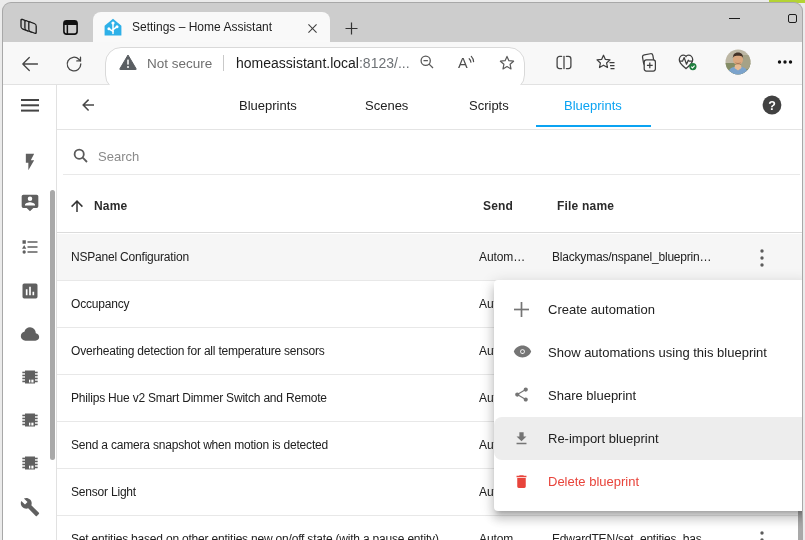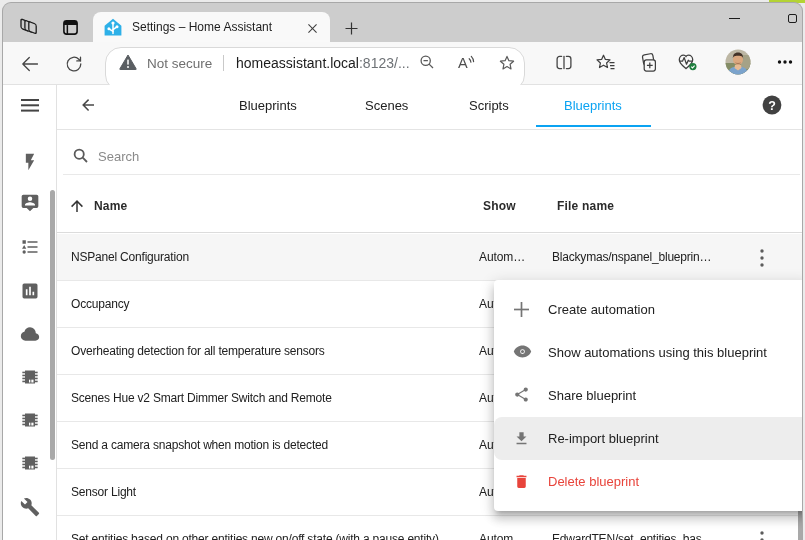--- a/index.html
+++ b/index.html
@@ -241,21 +241,21 @@
         <line x1="9.7" y1="9.7" x2="14" y2="14"></line>
     </svg>
     <span class="abs" style="left:95px; top:64px; font-size:13px; color:#8a8a8a;">Search</span>
     <div id="searchline" class="abs"></div>
 
     <div id="headrow" class="abs"></div>
     <svg class="abs" style="left:65px; top:112px;" width="18" height="18" viewBox="0 0 24 24" fill="#333">
         <path d="M13,20H11V8L5.5,13.5L4.08,12.08L12,4.16L19.92,12.08L18.5,13.5L13,8V20Z"></path>
       </svg>
     <span class="hcol abs" style="left:91px;">Name</span>
-    <span class="hcol abs" style="left:480px;">Show</span>
+    <span class="hcol abs" style="left:480px;">Send</span>
     <span class="hcol abs" style="left:554px;">File name</span>
 
     <div class="row abs" style="top:149px; background:#f6f6f6;">
       <span class="rname">NSPanel Configuration</span>
         <span class="rtype">Autom…</span>
         <span class="rfile">Blackymas/nspanel_blueprin…</span>
       <svg class="rdots" width="4" height="18" viewBox="0 0 4 18">
           <circle cx="2" cy="2" r="1.7" fill="#5c5c5c"></circle>
           <circle cx="2" cy="9" r="1.7" fill="#5c5c5c"></circle>
           <circle cx="2" cy="16" r="1.7" fill="#5c5c5c"></circle>
@@ -263,21 +263,21 @@
     </div>
     <div class="row abs" style="top:196px;">
         <span class="rname">Occupancy</span>
         <span class="rtype">Autom…</span>
       </div>
     <div class="row abs" style="top:243px;">
         <span class="rname">Overheating detection for all temperature sensors</span>
         <span class="rtype">Autom…</span>
       </div>
     <div class="row abs" style="top:290px;">
-        <span class="rname">Scenes Hue v2 Smart Dimmer Switch and Remote</span>
+        <span class="rname">Philips Hue v2 Smart Dimmer Switch and Remote</span>
         <span class="rtype">Autom…</span>
       </div>
     <div class="row abs" style="top:337px;">
         <span class="rname">Send a camera snapshot when motion is detected</span>
         <span class="rtype">Autom…</span>
       </div>
     <div class="row abs" style="top:384px;">
         <span class="rname">Sensor Light</span>
         <span class="rtype">Autom…</span>
       </div>

